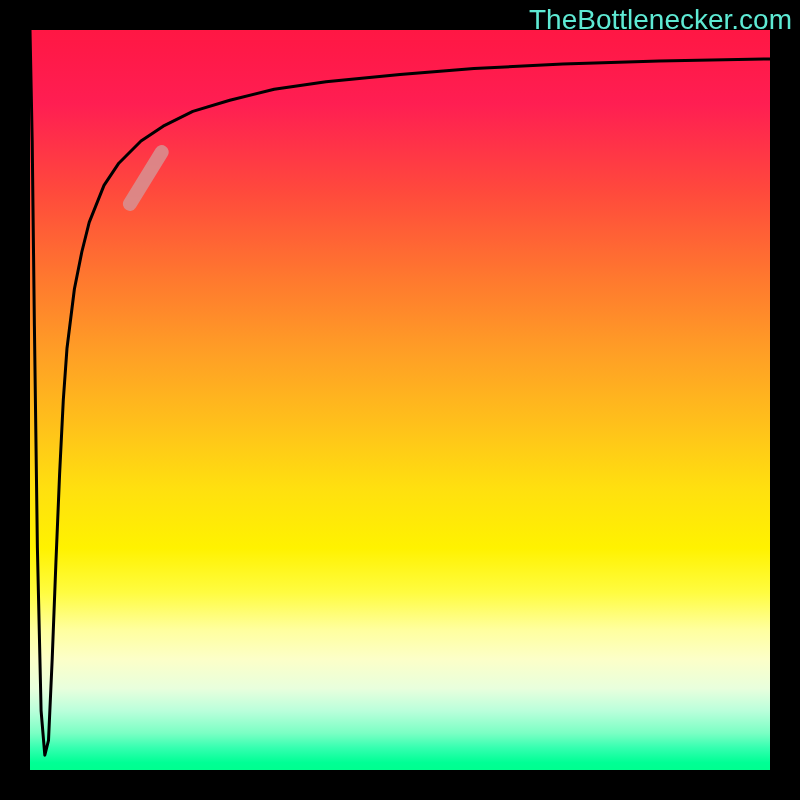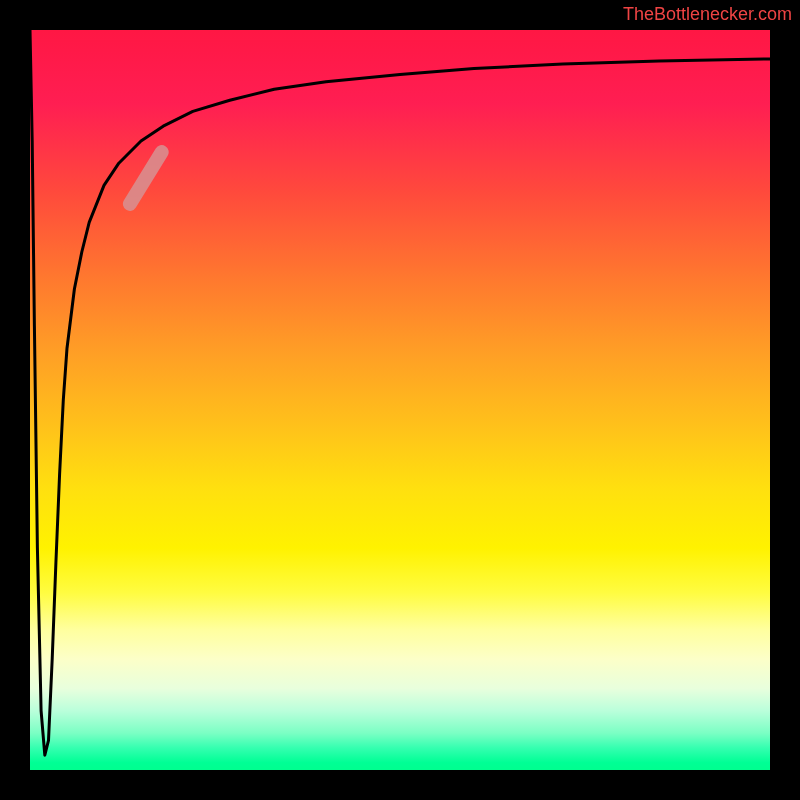--- a/index.html
+++ b/index.html
@@ -8,22 +8,22 @@
     height: 800px;
     background: #000;
     position: relative;
     font-family: Arial, Helvetica, sans-serif;
     overflow: hidden;
   }
   .watermark {
     position: absolute;
     top: 4px;
     right: 8px;
-    color: #ef4444;
-    font-size: 18px;
+    color: #5eead4;
+    font-size: 28px;
     z-index: 10;
   }
   .plot-area {
     position: absolute;
     left: 30px;
     top: 30px;
     width: 740px;
     height: 740px;
     overflow: hidden;
   }

